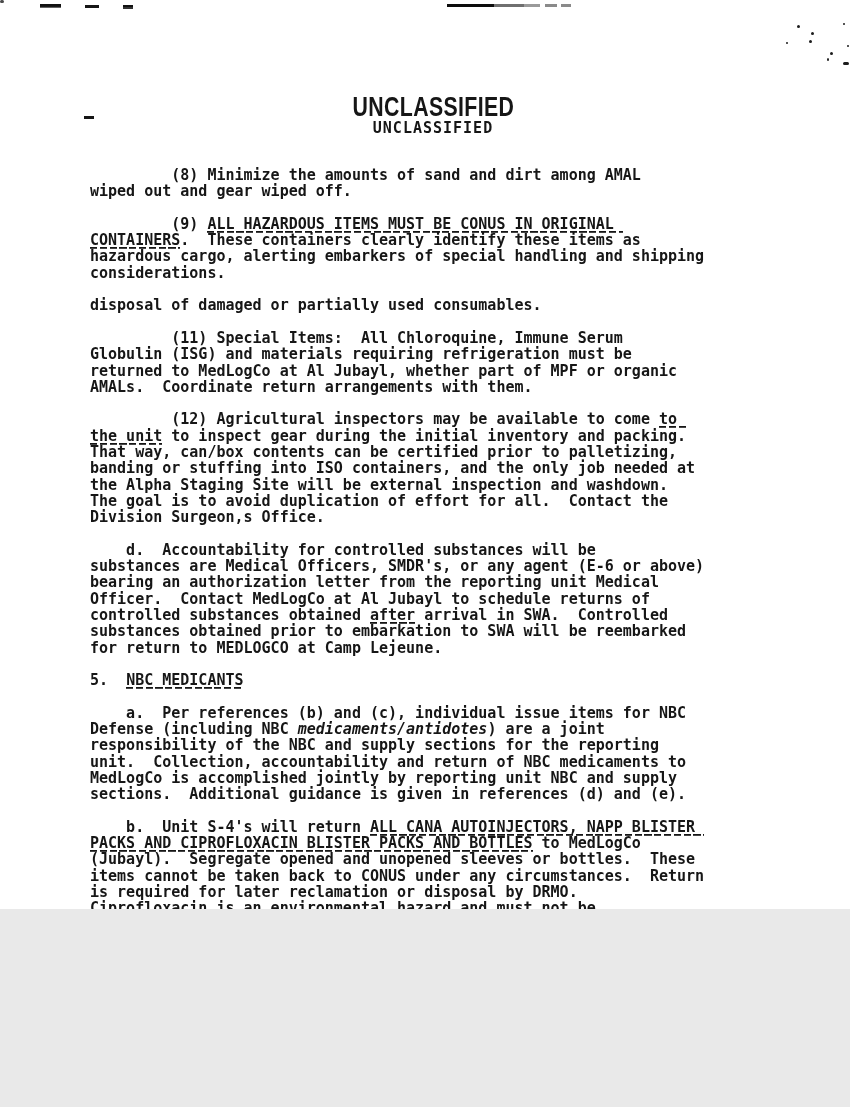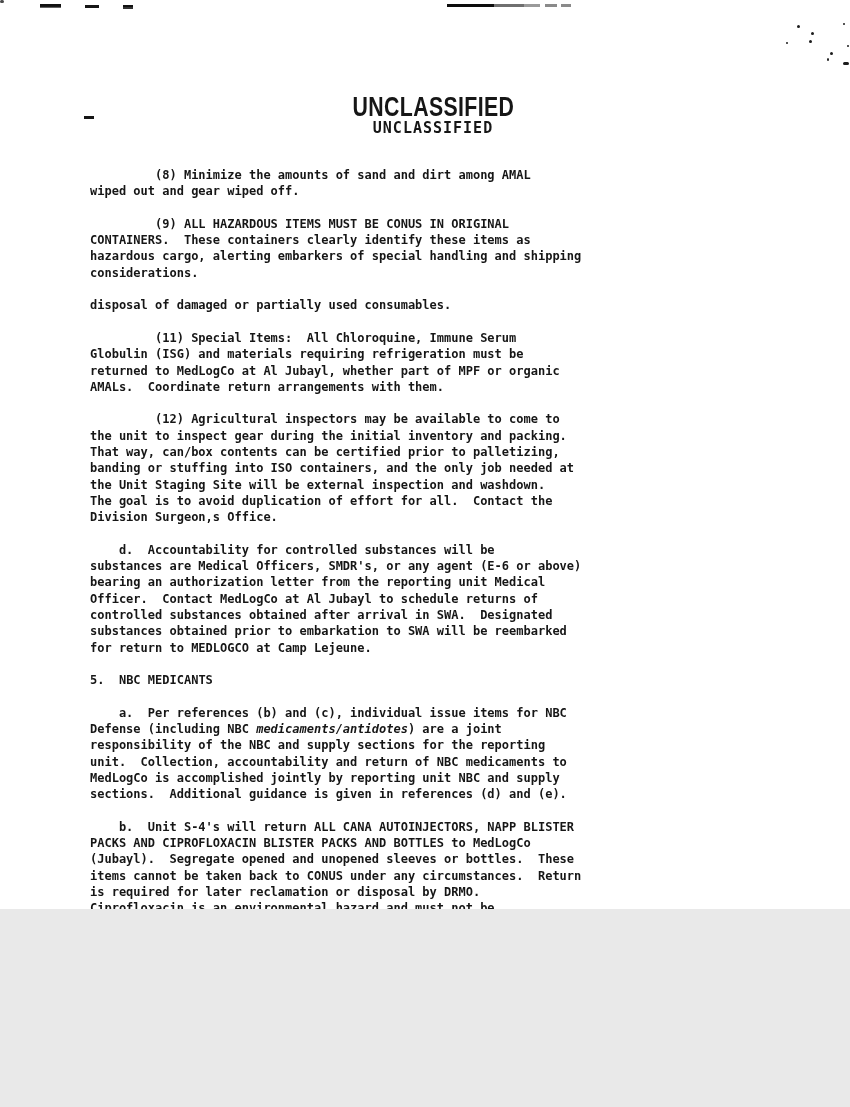--- a/index.html
+++ b/index.html
@@ -20,21 +20,21 @@
   .title-large > span{display:inline-block;transform:scaleX(.76);transform-origin:50% 50%;letter-spacing:0.5px;}
   .title-small{
     top:121px;
     font-family:"DejaVu Sans Mono","Liberation Mono",monospace;
     font-weight:bold;font-size:15px;line-height:15px;letter-spacing:1px;color:var(--ink);
   }
   
   .doc-body{
     position:absolute;left:90px;top:167px;width:700px;
     font-family:"DejaVu Sans Mono","Liberation Mono",monospace;
-    font-weight:bold;font-size:12px;color:var(--ink);
+    font-weight:bold;font-size:15px;color:var(--ink);
   }
   .line{height:16.3px;line-height:16.3px;white-space:pre;}
   .u{
     background-image:repeating-linear-gradient(90deg,var(--ink) 0,var(--ink) 7.2px,transparent 7.2px,transparent 9.8px);
     background-position:0 16px;background-size:100% 1.8px;background-repeat:no-repeat;
   }
   .i{font-style:italic;}
   
   .footer-page{top:1068px;font-family:"DejaVu Sans Mono","Liberation Mono",monospace;font-weight:bold;font-size:16.2px;line-height:16.3px;}
   .footer-class{top:1047px;font-family:"DejaVu Sans Mono","Liberation Mono",monospace;font-weight:bold;font-size:16.2px;line-height:16.3px;letter-spacing:1px;}
@@ -102,29 +102,29 @@
       <div class="line">&nbsp;</div>
       <div class="line"><span>         (11) Special Items:  All Chloroquine, Immune Serum</span></div>
       <div class="line"><span>Globulin (ISG) and materials requiring refrigeration must be</span></div>
       <div class="line"><span>returned to MedLogCo at Al Jubayl, whether part of MPF or organic</span></div>
       <div class="line"><span>AMALs.  Coordinate return arrangements with them.</span></div>
       <div class="line">&nbsp;</div>
       <div class="line"><span>         (12) Agricultural inspectors may be available to come </span><span class="u">to </span></div>
       <div class="line"><span class="u">the unit</span><span> to inspect gear during the initial inventory and packing.</span></div>
       <div class="line"><span>That way, can/box contents can be certified prior to palletizing,</span></div>
       <div class="line"><span>banding or stuffing into ISO containers, and the only job needed at</span></div>
-      <div class="line"><span>the Unit Staging Site will be external inspection and washdown.</span></div>
+      <div class="line"><span>the Alpha Staging Site will be external inspection and washdown.</span></div>
       <div class="line"><span>The goal is to avoid duplication of effort for all.  Contact the</span></div>
       <div class="line"><span>Division Surgeon,s Office.</span></div>
       <div class="line">&nbsp;</div>
       <div class="line"><span>    d.  Accountability for controlled substances will be</span></div>
       <div class="line"><span>substances are Medical Officers, SMDR's, or any agent (E-6 or above)</span></div>
       <div class="line"><span>bearing an authorization letter from the reporting unit Medical</span></div>
       <div class="line"><span>Officer.  Contact MedLogCo at Al Jubayl to schedule returns of</span></div>
-      <div class="line"><span>controlled substances obtained </span><span class="u">after</span><span> arrival in SWA.  Designated</span></div>
+      <div class="line"><span>controlled substances obtained </span><span class="u">after</span><span> arrival in SWA.  Controlled</span></div>
       <div class="line"><span>substances obtained prior to embarkation to SWA will be reembarked</span></div>
       <div class="line"><span>for return to MEDLOGCO at Camp Lejeune.</span></div>
       <div class="line">&nbsp;</div>
       <div class="line"><span>5.  </span><span class="u">NBC MEDICANTS</span></div>
       <div class="line">&nbsp;</div>
       <div class="line"><span>    a.  Per references (b) and (c), individual issue items for NBC</span></div>
       <div class="line"><span>Defense (including NBC </span><span class="i">medicaments/antidotes</span><span>) are a joint</span></div>
       <div class="line"><span>responsibility of the NBC and supply sections for the reporting</span></div>
       <div class="line"><span>unit.  Collection, accountability and return of NBC medicaments to</span></div>
       <div class="line"><span>MedLogCo is accomplished jointly by reporting unit NBC and supply</span></div>

